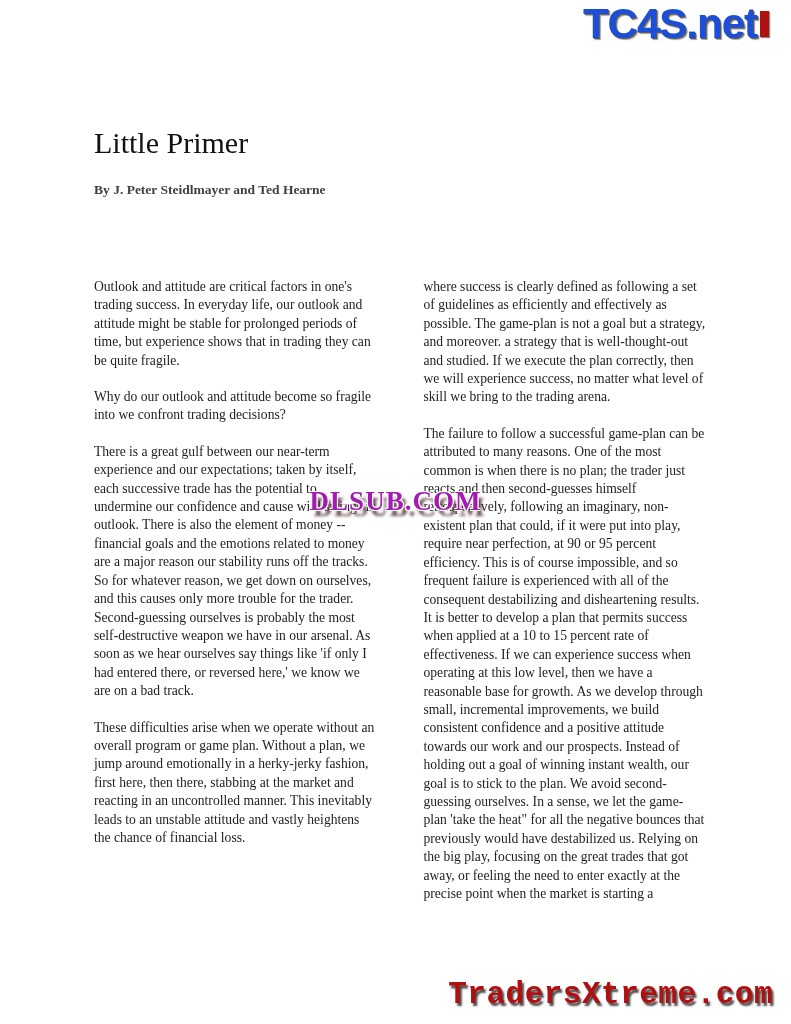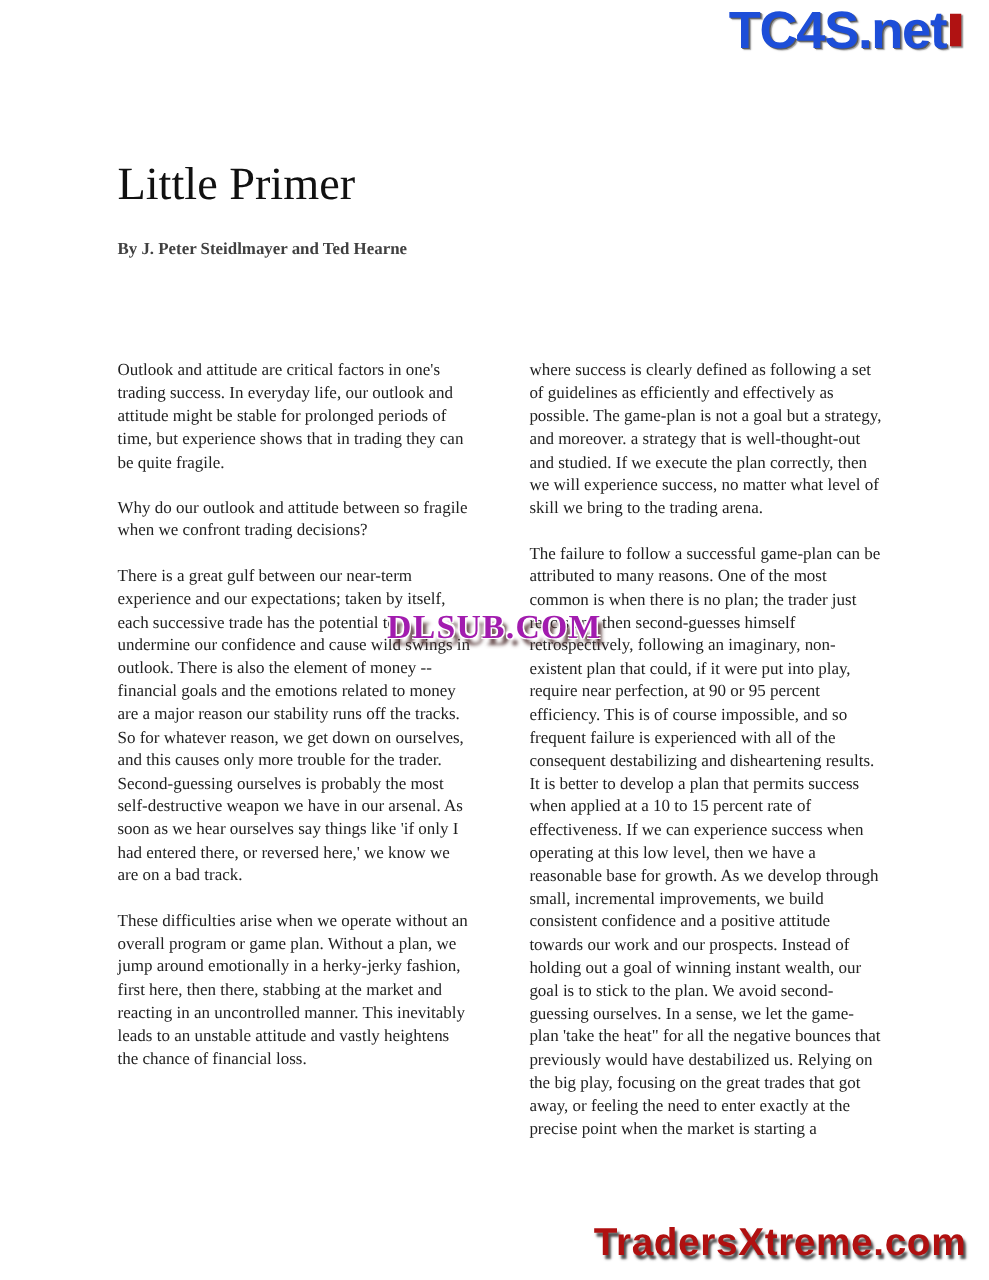--- a/index.html
+++ b/index.html
@@ -33,21 +33,21 @@
     box-shadow:1px 1px 1px rgba(60,60,60,.6);
   }
 
   
   .article {
     position:absolute;
     left:94px; top:126px;
     width:612px;
   }
   .doc-title {
-    font-size:37px;
+    font-size:30px;
     font-weight:normal;
     margin:0;
     color:#111;
   }
   .doc-byline {
     font-size:13.5px;
     font-weight:bold;
     margin-top:22px;
     color:#404040;
   }
@@ -84,21 +84,21 @@
       -1px  1px 0 #ffffff,
        1px  1px 0 #ffffff,
        4px  6px 3px rgba(85,55,55,.9);
   }
 
   
   .bottom-logo {
     position:absolute;
     bottom:12px;
     right:18px;
-    font-family:Liberation Sans, sans-serif;
+    font-family:Liberation Mono, monospace;
     font-weight:bold;
     font-size:31px;
     letter-spacing:.5px;
     color:#b01010;
     text-shadow: 2px 3px 2px rgba(45,45,45,.85);
     white-space:nowrap;
   }
 </style>
 </head>
 <body>
@@ -108,21 +108,21 @@
   <span class="red-tab"></span>
 </div>
 
 <div class="article">
   <h1 class="doc-title">Little Primer</h1>
   <div class="doc-byline">By J. Peter Steidlmayer and Ted Hearne</div>
 
   <div class="columns">
     <div class="col">
       <p>Outlook and attitude are critical factors in one's trading success.  In everyday life, our outlook and attitude might be stable for prolonged periods of time, but experience shows that in trading they can be quite fragile.</p>
-      <p>Why do our outlook and attitude between so fragile when we confront trading decisions?</p>
+      <p>Why do our outlook and attitude become so fragile into we confront trading decisions?</p>
       <p>There is a great gulf between our near-term experience and our expectations; taken by itself, each successive trade has the potential to undermine our confidence and cause wild swings in outlook.  There is also the element of money -- financial goals and the emotions related to money are a major reason our stability runs off the tracks.  So for whatever reason, we get down on ourselves, and this causes only more trouble for the trader. Second-guessing ourselves is probably the most self-destructive weapon we have in our arsenal.  As soon as we hear ourselves say things like 'if only I had entered there, or reversed here,' we know we are on a bad track.</p>
       <p>These difficulties arise when we operate without an overall program or game plan. Without a plan, we jump around emotionally in a herky-jerky fashion, first here, then there, stabbing at the market and reacting in an uncontrolled manner.  This inevitably leads to an unstable attitude and vastly heightens the chance of financial loss.</p>
     </div>
     <div class="col">
       <p>where success is clearly defined as following a set of guidelines as efficiently and effectively as possible.  The game-plan is not a goal but a strategy, and moreover. a strategy that is well-thought-out and studied.  If we execute the plan correctly, then we will experience success, no matter what level of skill we bring to the trading arena.</p>
       <p>The failure to follow a successful game-plan can be attributed to many reasons.  One of the most common is when there is no plan; the trader just reacts and then second-guesses himself retrospectively, following an imaginary, non-existent plan that could, if it were put into play, require near perfection, at 90 or 95 percent efficiency.  This is of course impossible, and so frequent failure is experienced with all of the consequent destabilizing and disheartening results.  It is better to develop a plan that permits success when applied at a 10 to 15 percent rate of effectiveness.  If we can experience success when operating at this low level, then we have a reasonable base for growth.  As we develop through small, incremental improvements, we build consistent confidence and a positive attitude towards our work and our prospects.  Instead of holding out a goal of winning instant wealth, our goal is to stick to the plan.  We avoid second-guessing ourselves.  In a sense, we let the game-plan 'take the heat" for all the negative bounces that previously would have destabilized us.  Relying on the big play, focusing on the great trades that got away, or feeling the need to enter exactly at the precise point when the market is starting a</p>
     </div>
   </div>
 </div>
 

